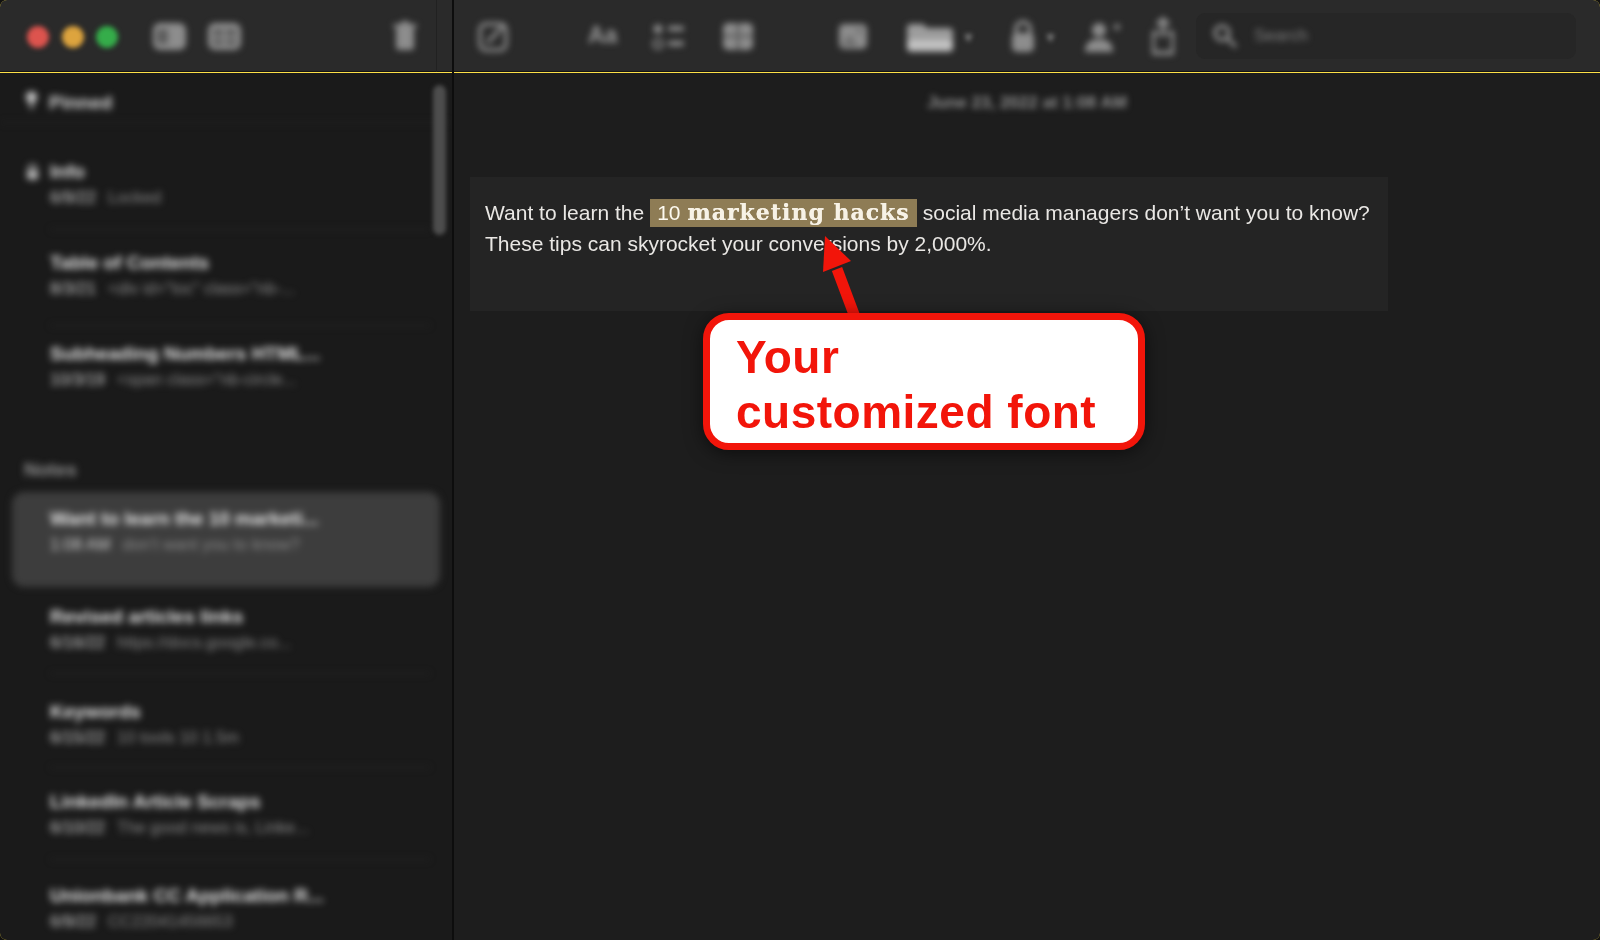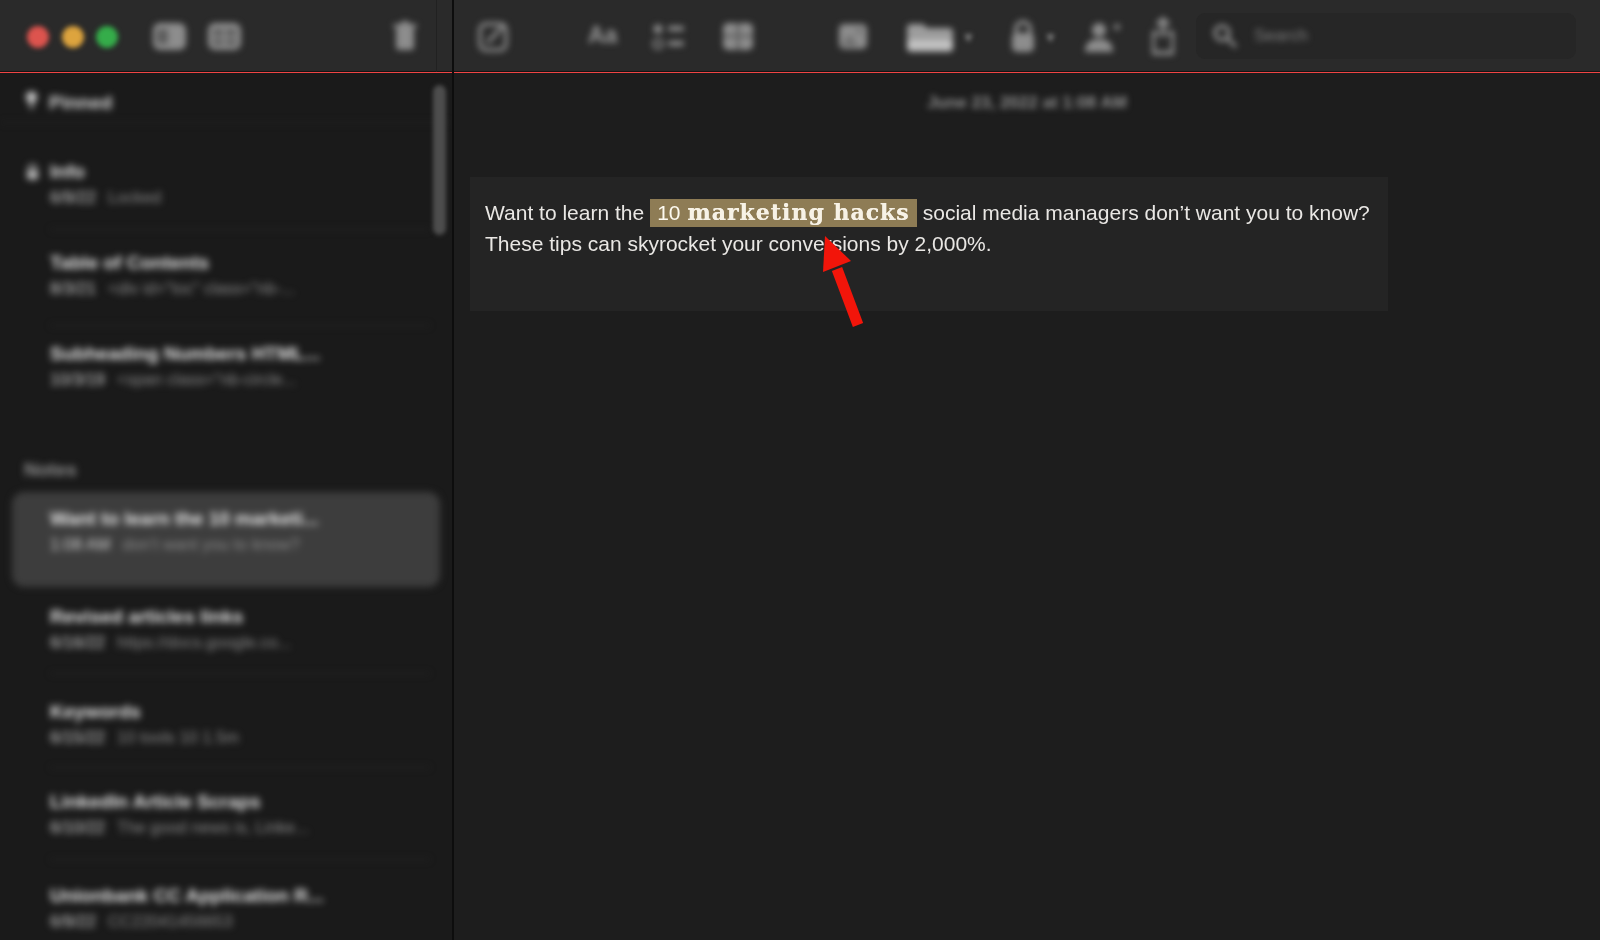--- a/index.html
+++ b/index.html
@@ -4,21 +4,21 @@
 <style>
   :root{
     --accent-red:#f2150a;
     --highlight-tan:#8e7c55;
     --selection-gray:#3d3d3d;
   }
   *{box-sizing:border-box;margin:0;padding:0;}
   html,body{width:1600px;height:940px;background:#111;overflow:hidden;}
   body{font-family:"Liberation Sans",sans-serif;}
 
-  .window{position:relative;width:1600px;height:940px;background:#ef4444;overflow:hidden;}
+  .window{position:relative;width:1600px;height:940px;background:#fde047;overflow:hidden;border-radius:7px;}
 
   
   .toolbar{position:absolute;left:0;top:0;width:1600px;height:72px;background:#2a2a2a;border-bottom:1px solid #151515;}
   .toolbar-seam{position:absolute;top:0;height:72px;width:1px;background:#212121;}
   .tl{position:absolute;top:26px;width:22px;height:22px;border-radius:50%;filter:blur(2.5px);}
   .tl.red{left:27px;background:#dd544e;}
   .tl.yellow{left:62px;background:#dda43e;}
   .tl.green{left:96px;background:#35ad4a;}
   .ico{position:absolute;filter:blur(3.2px);color:#989898;}
   .ico svg{display:block;}
@@ -251,15 +251,18 @@
     <div class="note-body">
       <div class="note-line"><span>Want to learn the</span><span class="hl"><span class="hl-num">10</span><span class="hl-words">marketing hacks</span></span><span>social media managers don’t want you to know?</span></div>
       <div class="note-line">These tips can skyrocket your conversions by 2,000%.</div>
     </div>
 
     <svg class="arrow-svg" viewBox="0 0 1146 867">
       <line x1="404" y1="252" x2="383" y2="196" stroke="var(--accent-red,#f2150a)" stroke-width="11"></line>
       <polygon points="371,163 397,188 369,199" fill="var(--accent-red,#f2150a)"></polygon>
     </svg>
 
+    <div class="callout">
+      <div class="callout-text">Your customized font</div>
+    </div>
   </div>
 
 </div>
 
 </body></html>

